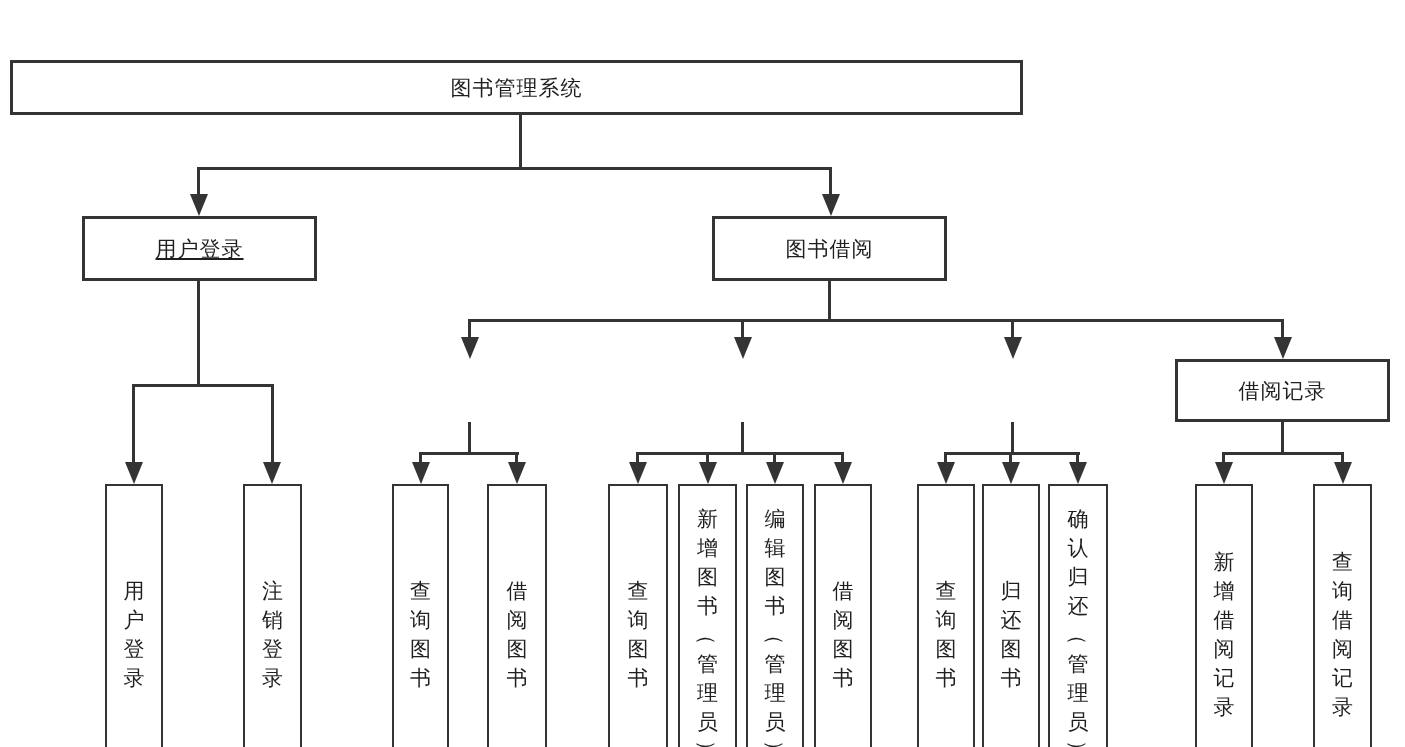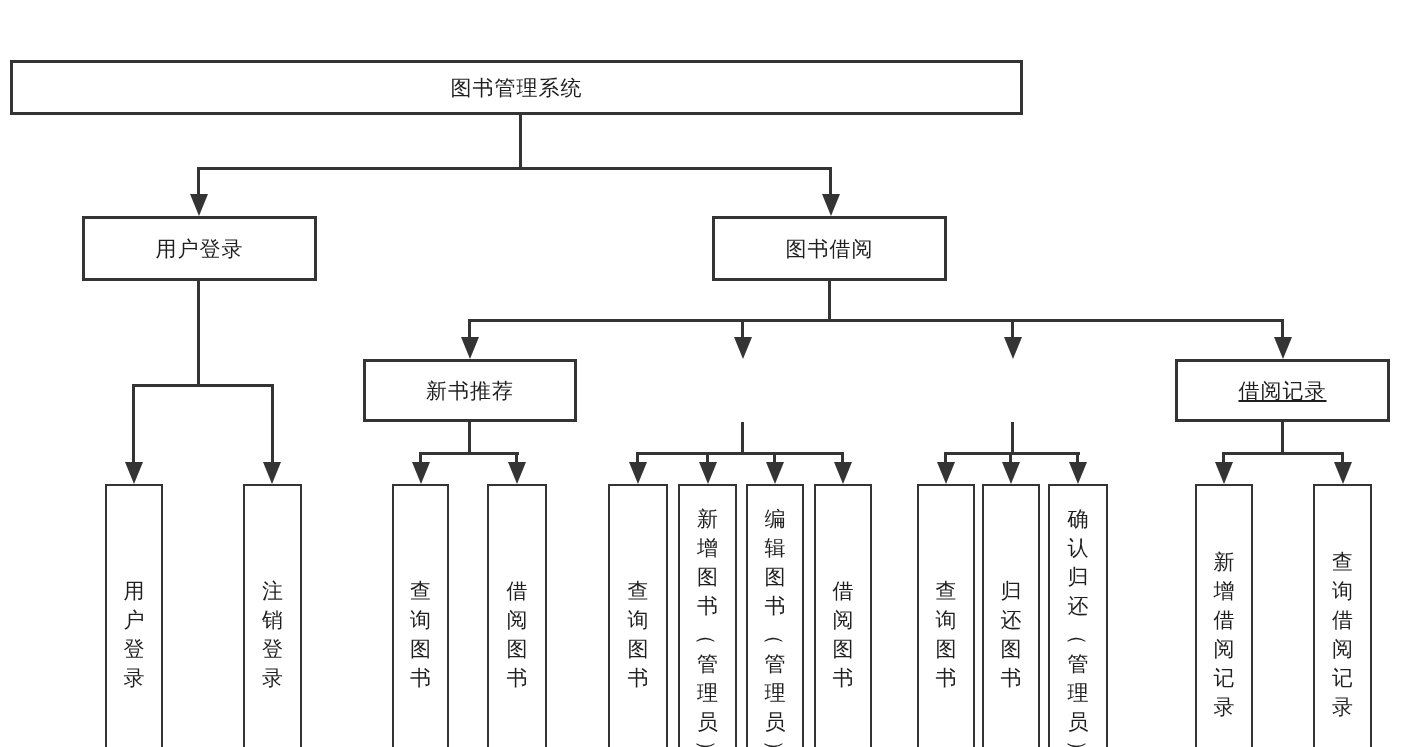--- a/index.html
+++ b/index.html
@@ -72,21 +72,21 @@
     <span>图书管理系统</span>
   </div>
 
   <div class="vline" style="left:519px; top:68px; height:52px;"></div>
   <div class="hline" style="left:197px; top:120px; width:635px;"></div>
   <div class="vline" style="left:197px; top:120px; height:28px;"></div>
   <div class="arr" style="left:190px; top:147px;"></div>
   <div class="vline" style="left:829px; top:120px; height:28px;"></div>
   <div class="arr" style="left:822px; top:147px;"></div>
 
-  <div class="node" style="left:82px; top:169px; width:235px; height:65px;">
+  <div class="node" style="left:82px; top:169px; width:235px; height:65px;text-decoration:underline;">
     <span>用户登录</span>
   </div>
   <div class="node" style="left:712px; top:169px; width:235px; height:65px;">
     <span>图书借阅</span>
   </div>
 
   <div class="vline" style="left:197px; top:234px; height:103px;"></div>
   <div class="hline" style="left:132px; top:337px; width:142px;"></div>
   <div class="vline" style="left:132px; top:337px; height:80px;"></div>
   <div class="arr" style="left:125px; top:415px;"></div>
@@ -97,24 +97,21 @@
   <div class="hline" style="left:468px; top:272px; width:816px;"></div>
   <div class="vline" style="left:468px;  top:272px; height:18px;"></div>
   <div class="arr" style="left:461px;  top:290px;"></div>
   <div class="vline" style="left:741px;  top:272px; height:18px;"></div>
   <div class="arr" style="left:734px;  top:290px;"></div>
   <div class="vline" style="left:1011px; top:272px; height:18px;"></div>
   <div class="arr" style="left:1004px; top:290px;"></div>
   <div class="vline" style="left:1281px; top:272px; height:18px;"></div>
   <div class="arr" style="left:1274px; top:290px;"></div>
 
-  <div class="node" style="left:363px; top:312px; width:214px; height:63px;">
-    <span>新书推荐</span>
-  </div>
-  <div class="node" style="left:1175px; top:312px; width:215px; height:63px;text-decoration:underline;">
+  <div class="node" style="left:1175px; top:312px; width:215px; height:63px;">
     <span>借阅记录</span>
   </div>
 
   <div class="vline" style="left:468px; top:375px; height:30px;"></div>
   <div class="hline" style="left:419px; top:405px; width:100px;"></div>
   <div class="vline" style="left:419px; top:405px; height:12px;"></div>
   <div class="arr" style="left:412px; top:415px;"></div>
   <div class="vline" style="left:515px; top:405px; height:12px;"></div>
   <div class="arr" style="left:508px; top:415px;"></div>
 

